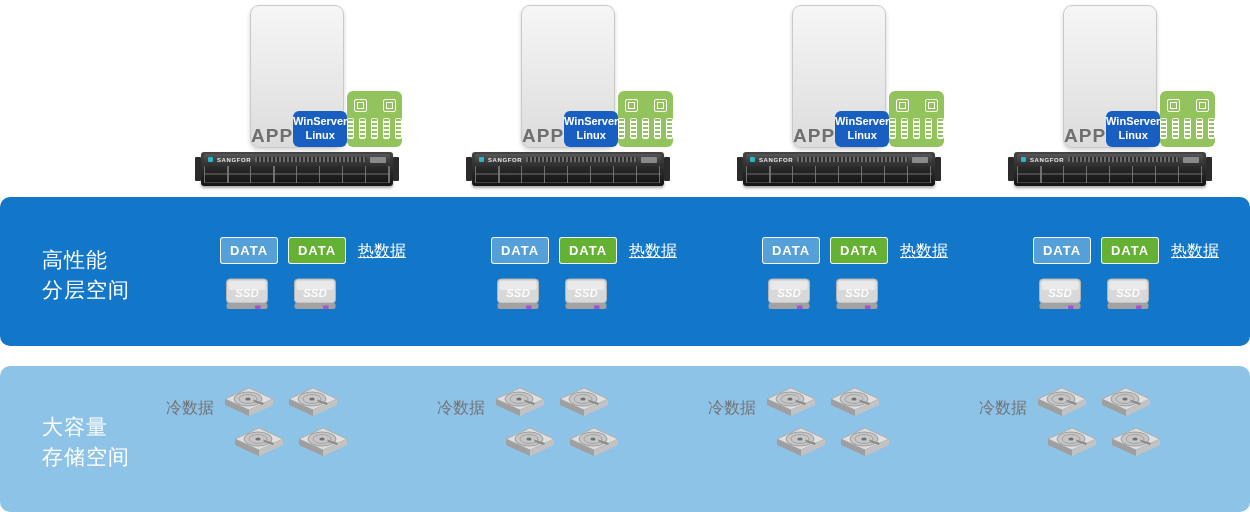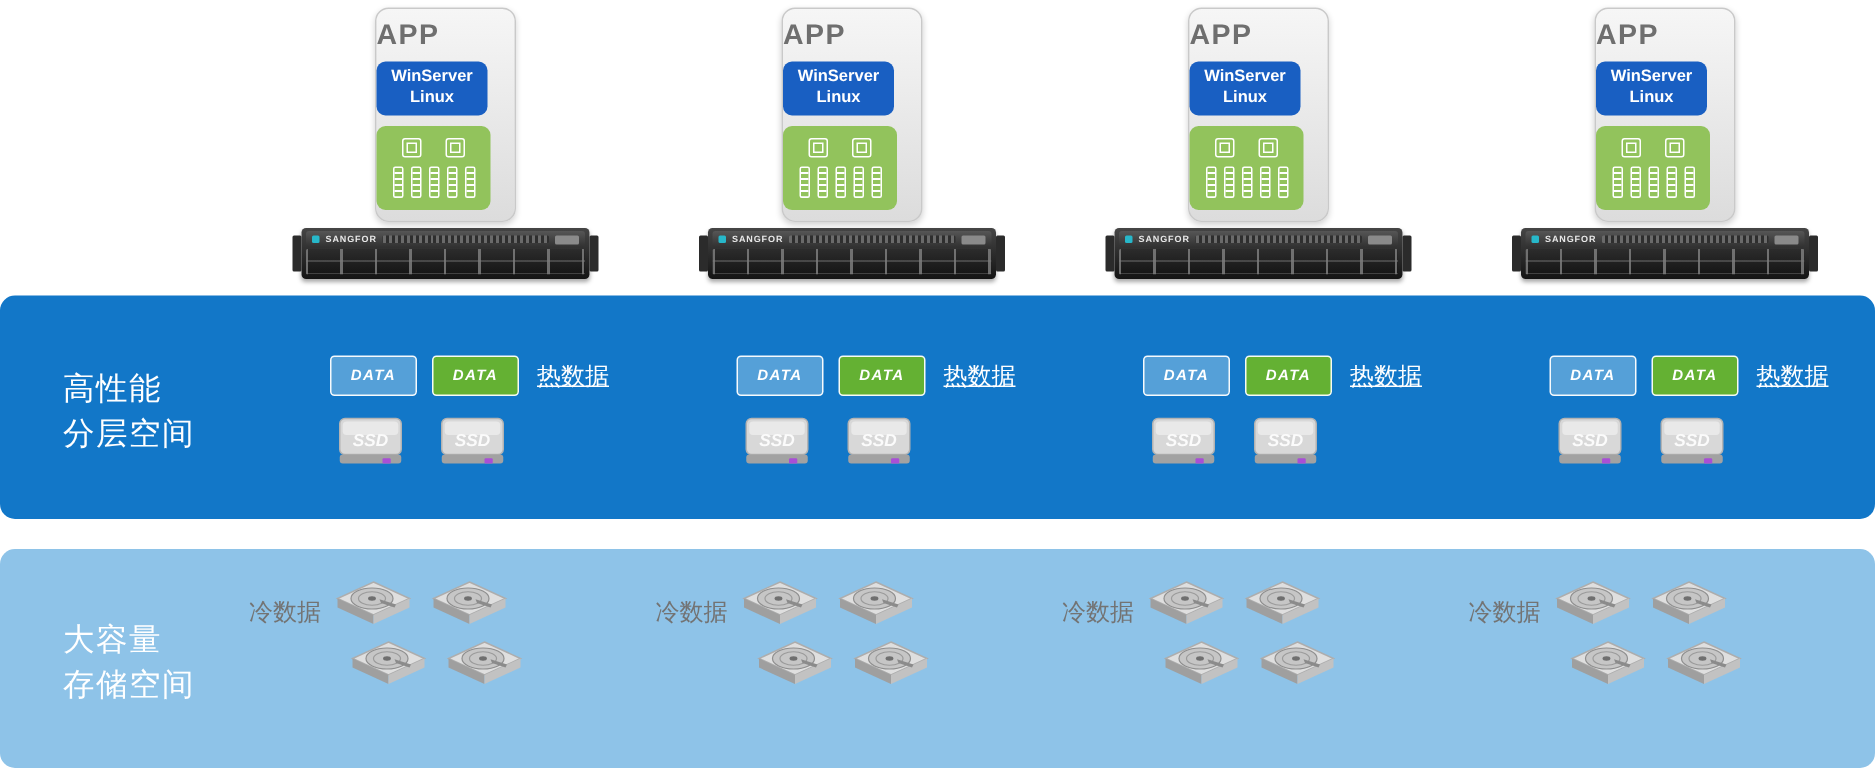--- a/index.html
+++ b/index.html
@@ -19,21 +19,21 @@
   
   .node { position:absolute; top:0; width:270px; height:512px; }
   .n0 { left:162px; } .n1 { left:433px; } .n2 { left:704px; } .n3 { left:975px; }
 
   
   .app-card {
     position:absolute; left:88px; top:5px; width:94px; height:143px;
     background:linear-gradient(#f6f6f6,#dcdcdc);
     border:1px solid #c9c9c9; border-radius:9px;
     box-shadow:0 2px 4px rgba(0,0,0,.18);
-    display:flex; flex-direction:column; align-items:flex-start; box-sizing:border-box;
+    display:flex; flex-direction:row; align-items:flex-end; box-sizing:border-box;
   }
   .app-title { margin-top:7px; font-size:19px; font-weight:bold; color:#6f6f6f; letter-spacing:1px; }
   .os-box {
     margin-top:6px; width:74px; height:36px; background:#195fc2; border-radius:6px;
     color:#fff; font-size:11px; font-weight:bold; line-height:1.25;
     display:flex; flex-direction:column; align-items:center; justify-content:center;
   }
   .compute-box {
     margin-top:7px; width:76px; height:56px; background:#92c35c; border-radius:6px;
     display:flex; flex-direction:column; align-items:center; justify-content:center; gap:6px;
@@ -69,22 +69,22 @@
     background-image:
       repeating-linear-gradient(90deg, rgba(125,125,125,.85) 0 1.5px, rgba(0,0,0,0) 1.5px 23px),
       repeating-linear-gradient(0deg, rgba(110,110,110,.5) 0 1px, rgba(0,0,0,0) 1px 8.5px),
       linear-gradient(#2c2c2c,#151515);
   }
 
   
   .data-box {
     position:absolute; top:237px; width:58px; height:27px; box-sizing:border-box;
     border:1.5px solid rgba(255,255,255,.95); border-radius:3px;
-    color:#fff; font-size:10px; font-weight:bold; letter-spacing:1px;
-    display:flex; align-items:center; justify-content:center;font-style:italic;
+    color:#fff; font-size:13px; font-weight:bold; letter-spacing:1px;
+    display:flex; align-items:center; justify-content:center;
   }
   .data-blue  { left:58px;  background:#55a0d8; }
   .data-green { left:126px; background:#64b133; }
   .hot-label  { position:absolute; left:196px; top:241px; color:#ffffff; font-size:16px; white-space:nowrap;text-decoration:underline; }
   .ssd  { position:absolute; top:276px; }
   .ssd1 { left:62px; } .ssd2 { left:130px; }
 
   
   .cold-label { position:absolute; left:4px; top:398px; color:#737373; font-size:16px; white-space:nowrap; }
   .hdd   { position:absolute; }

